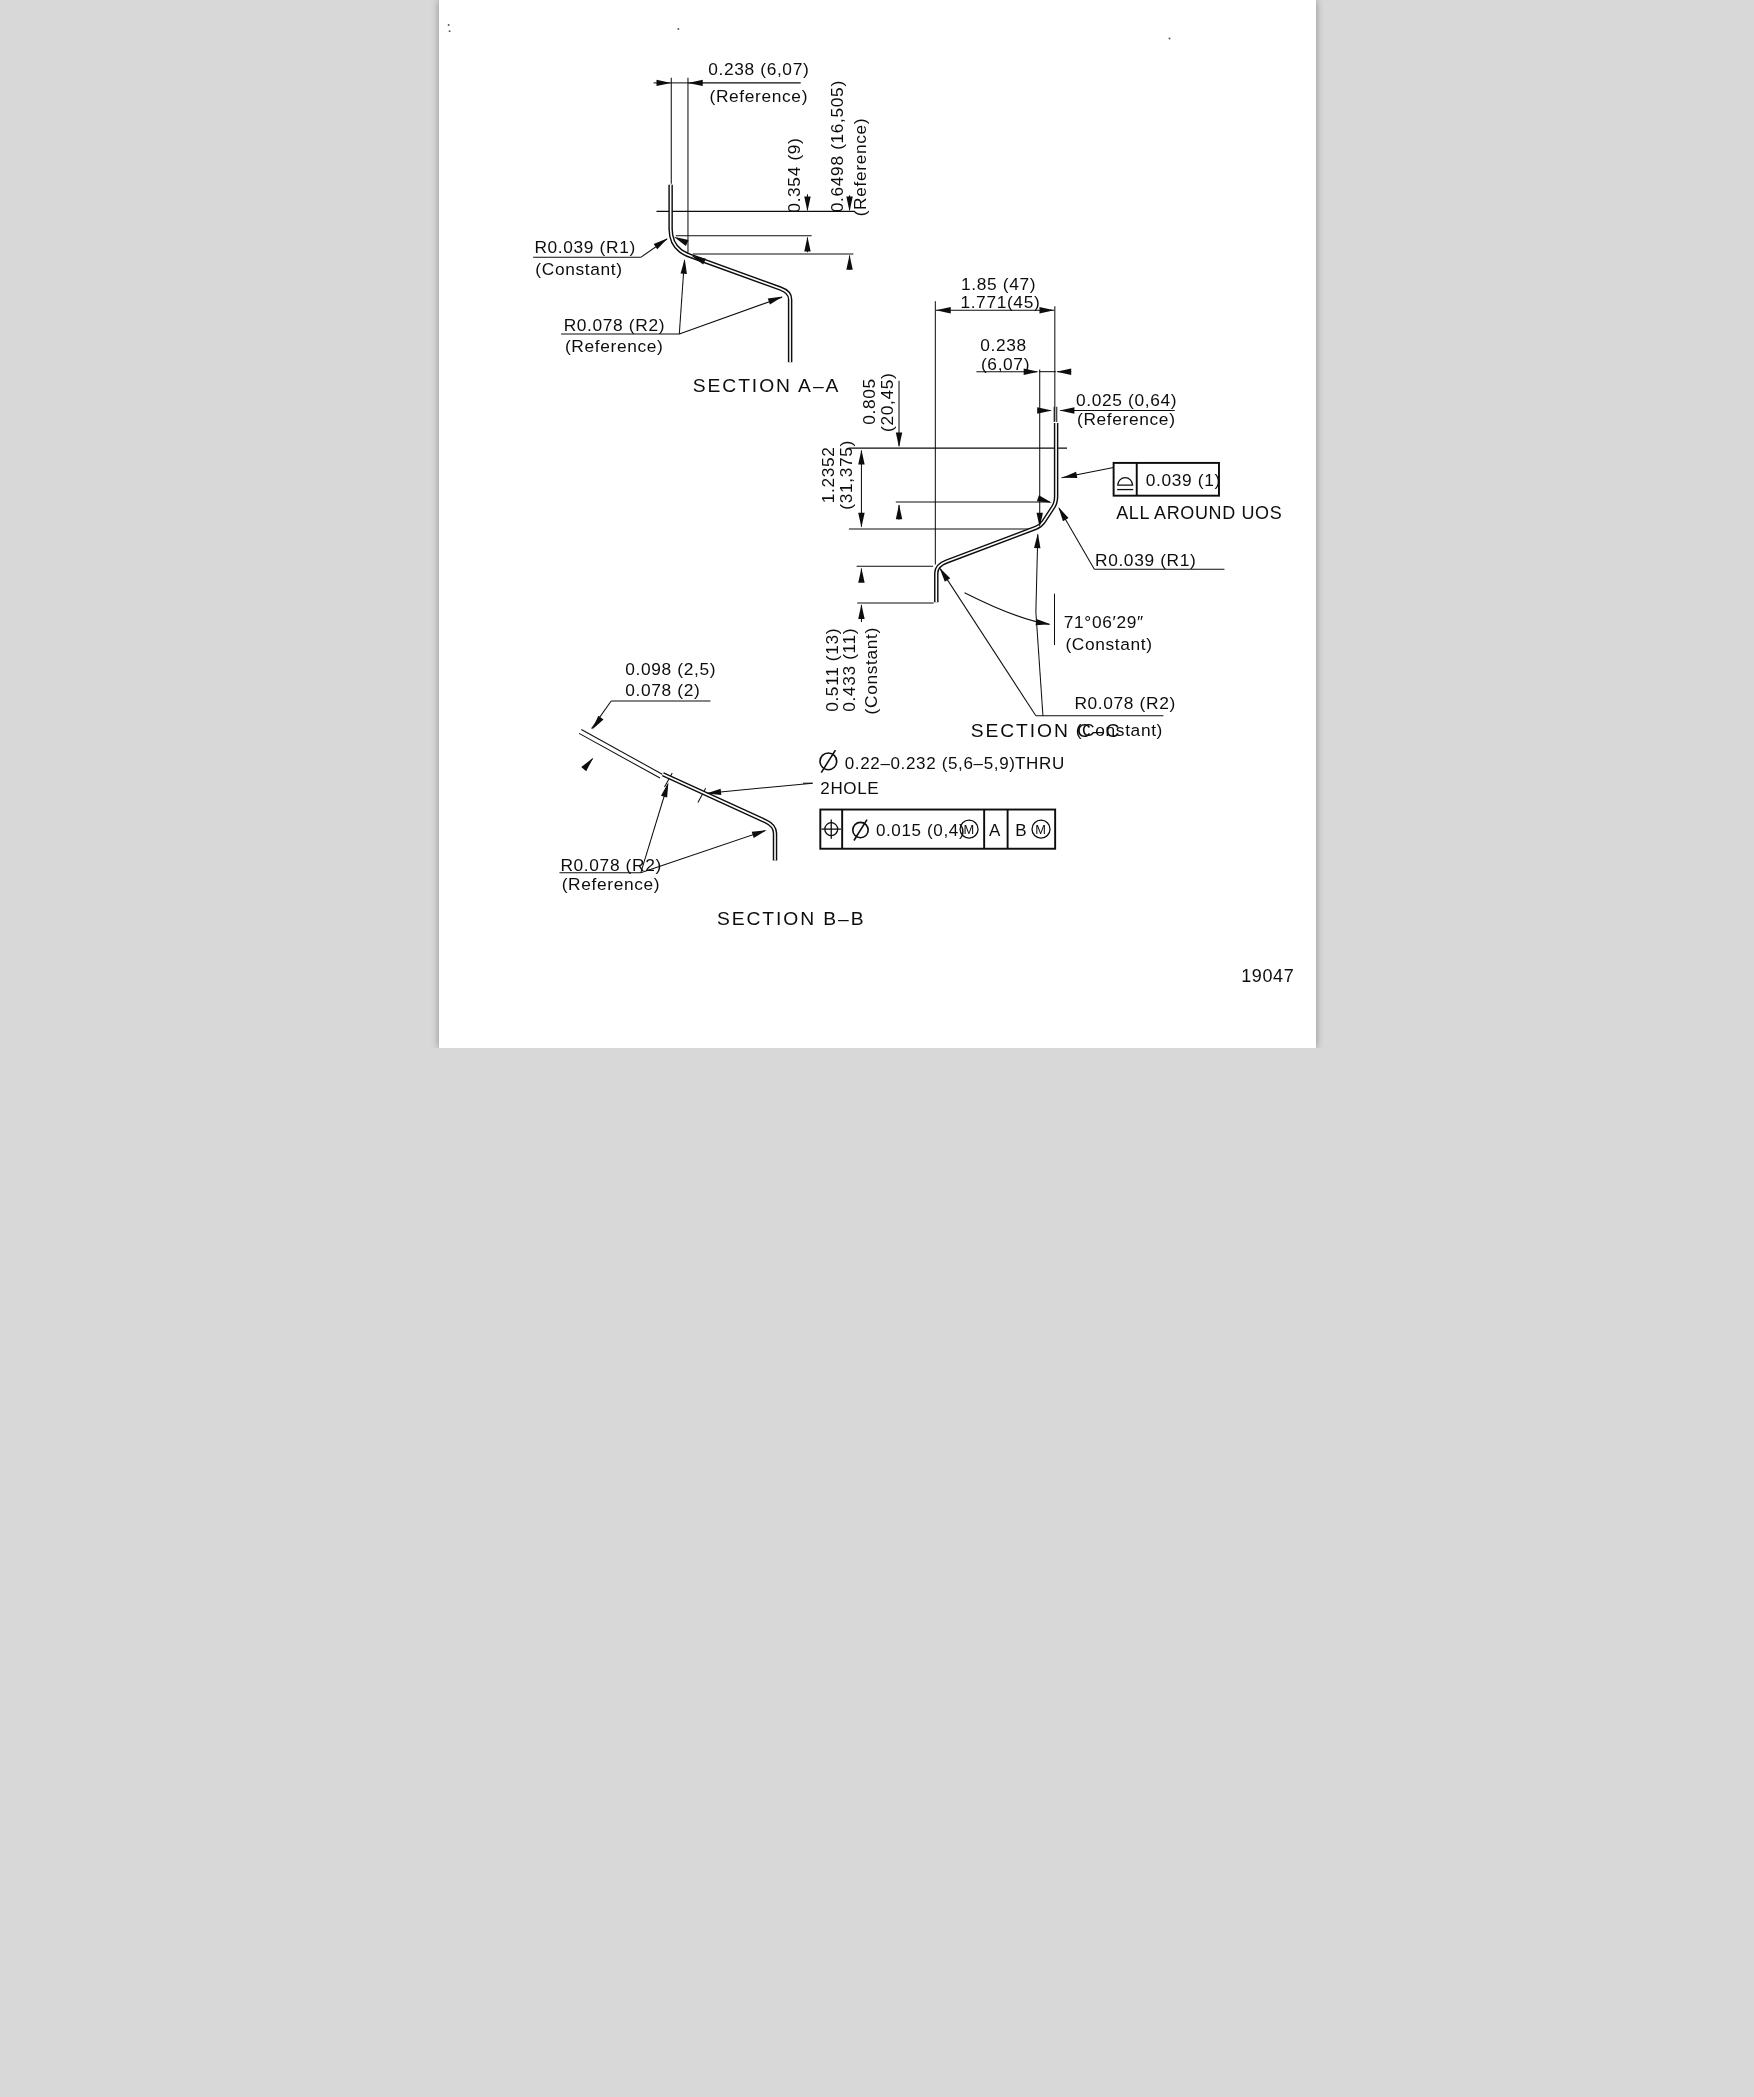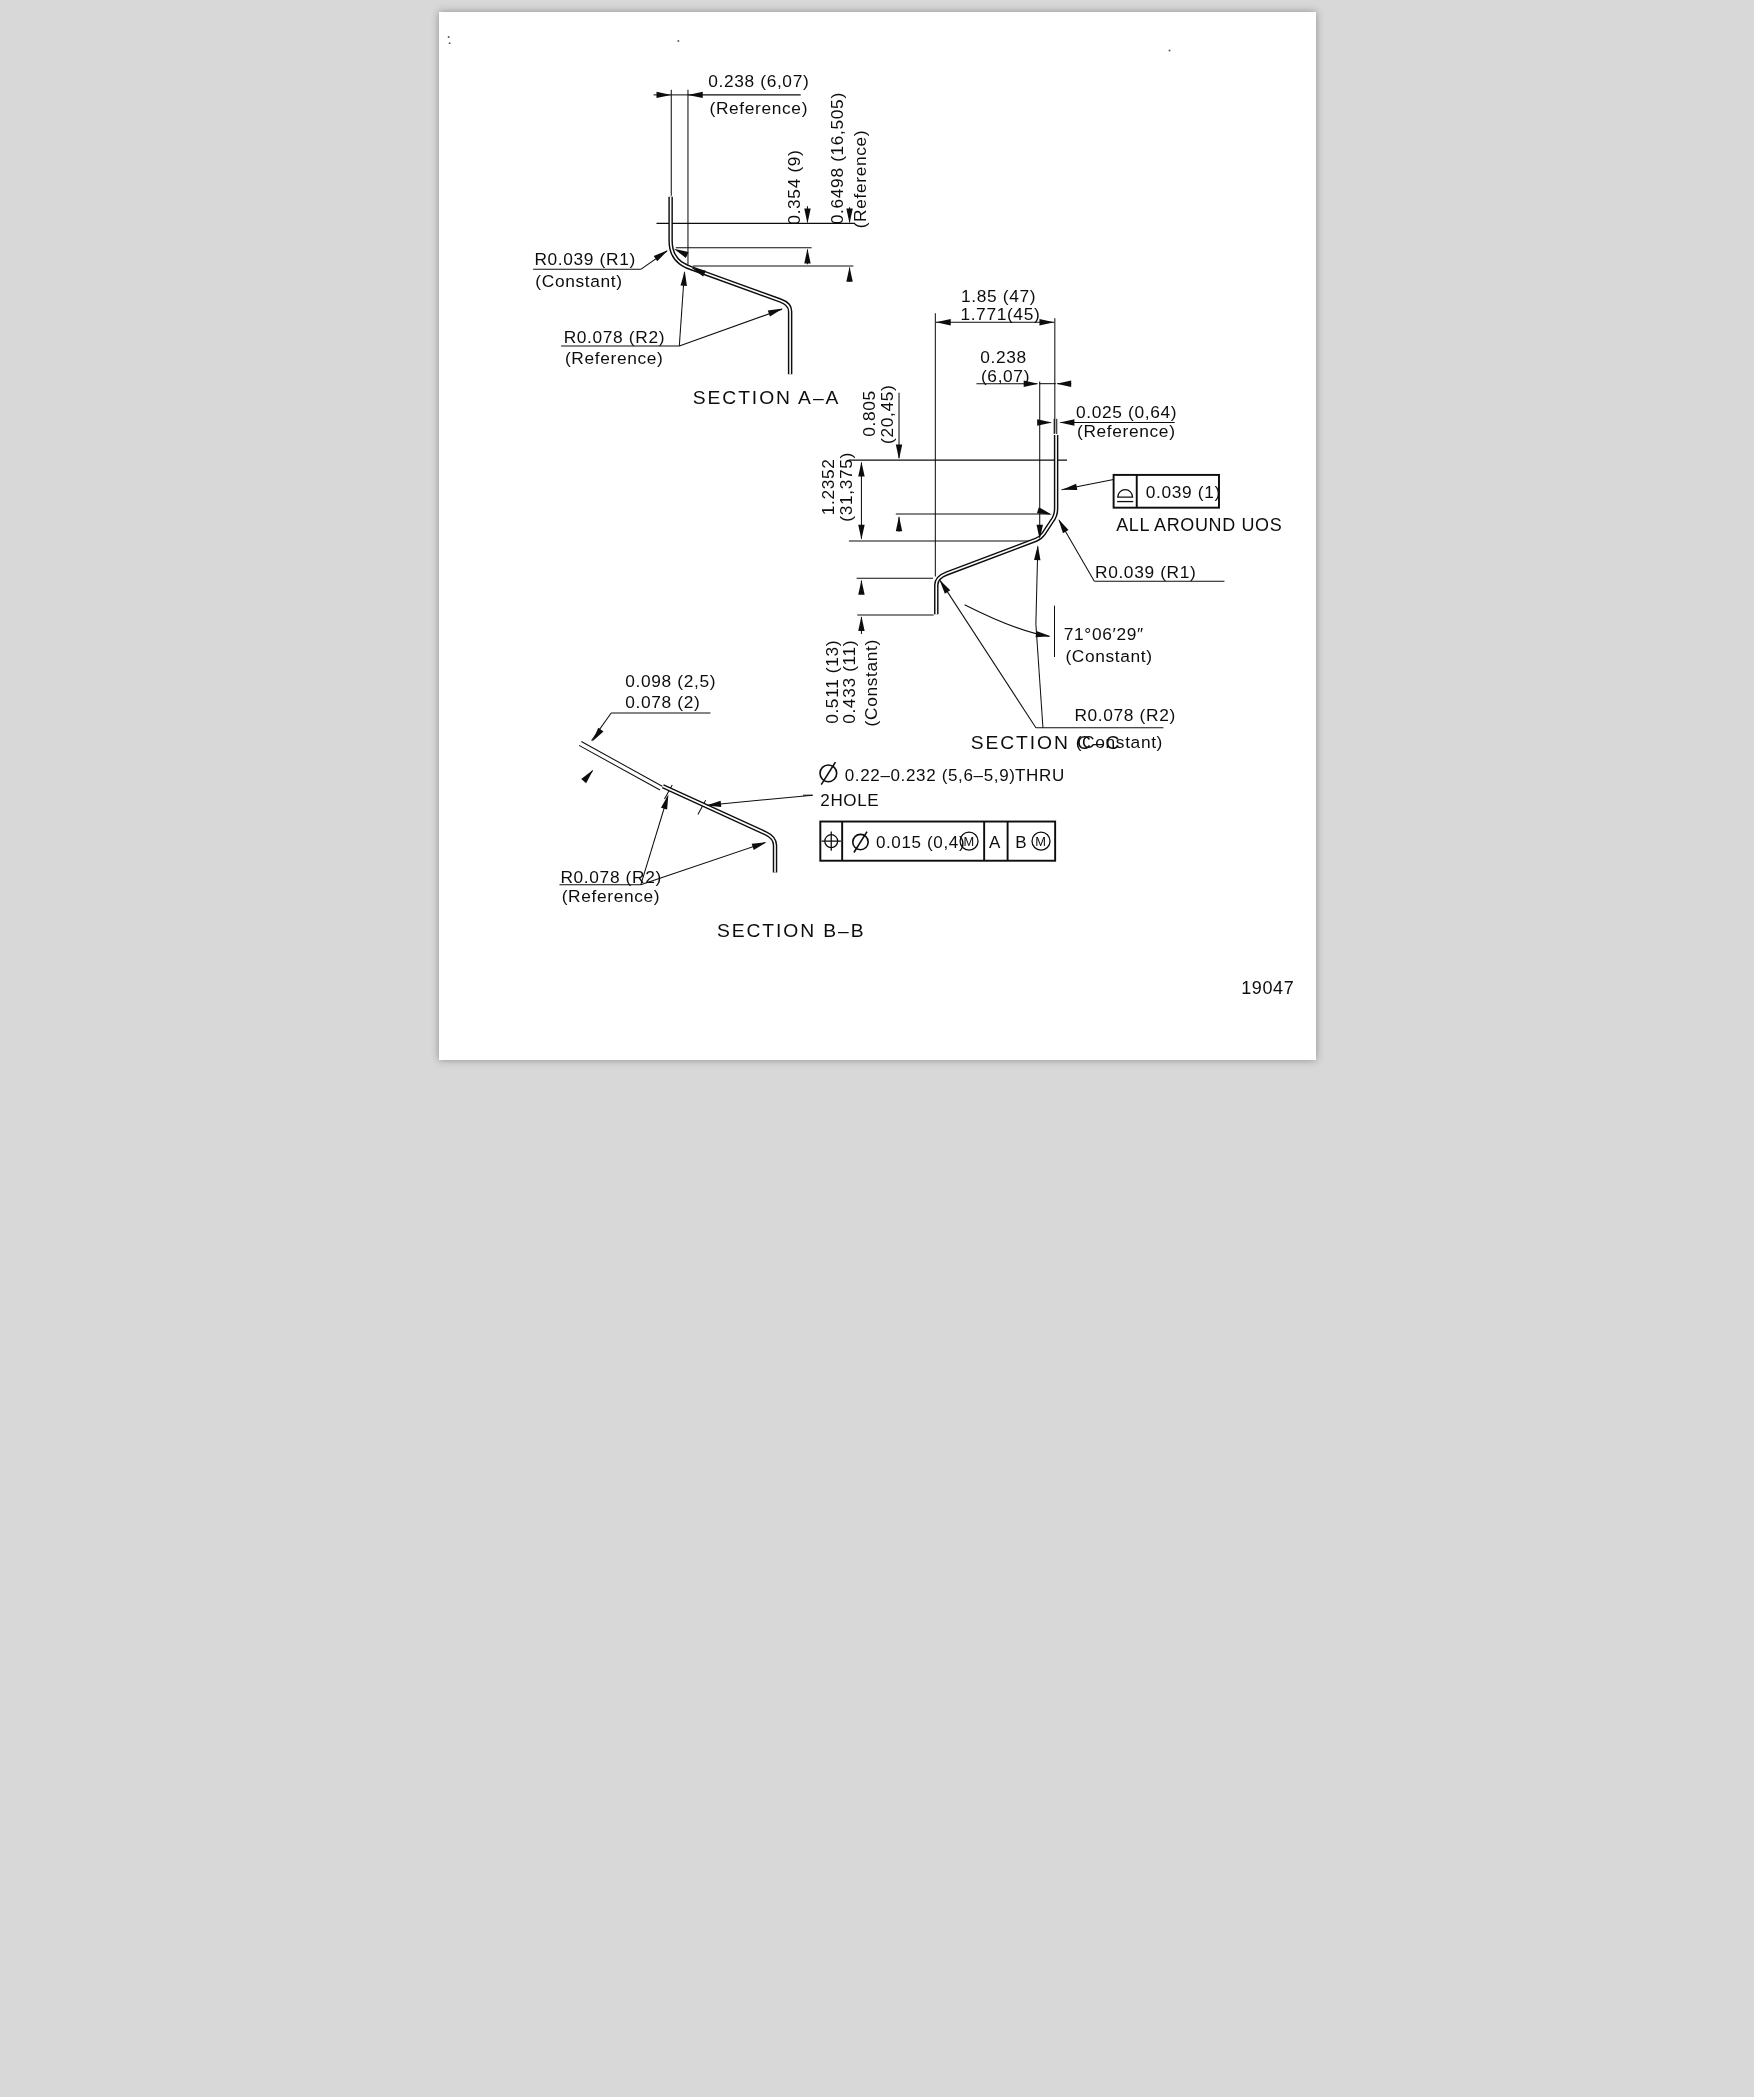--- a/index.html
+++ b/index.html
@@ -1,16 +1,16 @@
 <!DOCTYPE html>
 <html style="font-size:10.3px"><head>
 <meta charset="utf-8">
 <style>
   html,body{margin:0;padding:0;background:#d8d8d8;}
-  .sheet{background:#ffffff;max-width:877px;margin:12px auto;box-shadow:0 0 7.7px rgba(0,0,0,.35);}
+  .sheet{background:#ffffff;max-width:877px;margin:0 auto;box-shadow:0 0 7.7px rgba(0,0,0,.35);}
   svg{display:block;width:100%;height:auto;}
   text{font-family:"Liberation Sans","DejaVu Sans",sans-serif;fill:#0d0d0d;letter-spacing:2px;}
   .title{letter-spacing:6px;}
 </style>
 </head>
 <body>
 
 <div class="sheet">
   <svg id="drawing" viewBox="0 0 2730 3263" xmlns="http://www.w3.org/2000/svg" aria-label="engineering drawing">
       <rect x="0" y="0" width="2730" height="3263" fill="#ffffff"></rect>

